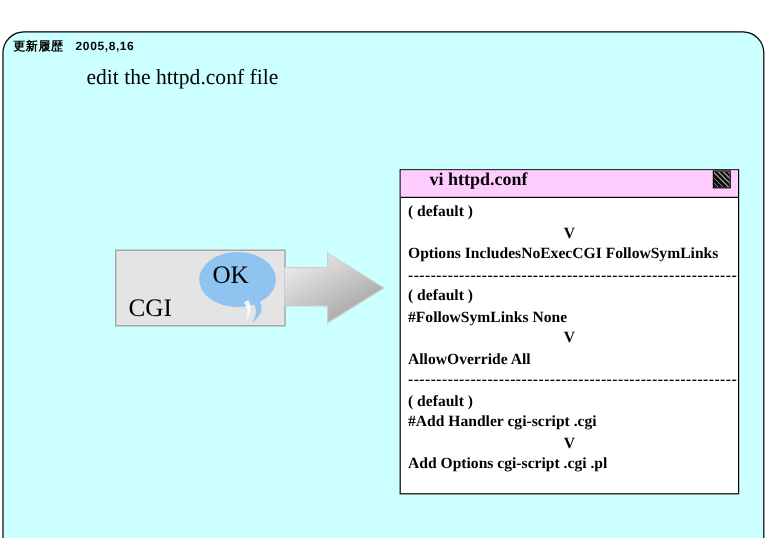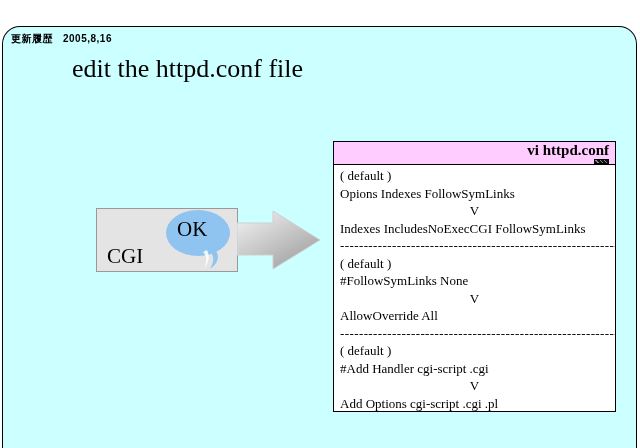--- a/index.html
+++ b/index.html
@@ -10,21 +10,21 @@
     border-radius:18px;font-family:"Liberation Serif",serif;color:#000;margin-top:24px;
   }
   .date-line{
     position:absolute;left:8px;top:5px;
     font-family:"Liberation Sans",sans-serif;font-size:10px;font-weight:bold;
     letter-spacing:0.5px;white-space:nowrap;
   }
   .date-line .val{margin-left:10px;}
   .title{
     position:absolute;left:69px;top:27px;margin:0;
-    font-size:26px;font-weight:normal;white-space:nowrap;
+    font-size:18px;font-weight:normal;white-space:nowrap;
   }
   
   .cgi-box{
     position:absolute;left:93px;top:181px;width:142px;height:64px;
     background:#E4E4E4;border:1px solid #999;
   }
   .ok-bubble{position:absolute;left:66px;top:-1px;width:76px;height:64px;}
   .ok-text{
     position:absolute;left:80px;top:8px;font-size:21px;white-space:nowrap;text-align:center;
   }
@@ -32,31 +32,31 @@
     position:absolute;left:10px;bottom:2px;font-size:21px;white-space:nowrap;
   }
   .arrow-svg{position:absolute;left:234px;top:183px;width:84px;height:60px;}
   
   .panel{
     position:absolute;left:330px;top:114px;width:283px;height:271px;
     border:1px solid #000;background:#FFFFFF;
   }
   .panel-header{
     height:23px;background:#FFCCFF;border-bottom:1px solid #000;
-    display:flex;align-items:flex-end;padding:0 6px 0 14px;flex-direction:column;
+    display:flex;align-items:flex-start;padding:0 6px 0 24px;
   }
   .panel-title{font-size:15px;font-weight:bold;flex:1;}
   .hatch{
     width:15px;height:15px;
     background:repeating-linear-gradient(45deg,#111 0,#111 2px,#8a8a8a 2px,#8a8a8a 3px);
     border:1px solid #000;
   }
   .panel-body{
     padding:2px 0 10px 6px;font-size:13px;line-height:17.5px;
-    white-space:nowrap;overflow:hidden;
+    white-space:nowrap;overflow:hidden;font-weight:bold;
   }
   .code-line{height:17.5px;}
   .code-line.center{text-align:center;padding-right:6px;}
   .code-line.sep{letter-spacing:0.4px;color:#000;}
 </style>
 </head>
 <body>
 
 <div class="slide">
 
@@ -87,23 +87,22 @@
   </svg>
 
   <div class="panel">
     <div class="panel-header">
       <span class="panel-title">vi httpd.conf</span>
       <span class="hatch"></span>
     </div>
     <div class="panel-body">
 
       <div class="code-line">( default )</div>
-      <div class="code-line">Opions Indexes FollowSymLinks</div>
       <div class="code-line center">V</div>
-      <div class="code-line">Indexes IncludesNoExecCGI FollowSymLinks</div>
+      <div class="code-line">Options IncludesNoExecCGI FollowSymLinks</div>
 
       <div class="code-line sep">------------------------------------------------------------</div>
 
       <div class="code-line">( default )</div>
       <div class="code-line">#FollowSymLinks None</div>
       <div class="code-line center">V</div>
       <div class="code-line">AllowOverride All</div>
 
       <div class="code-line sep">------------------------------------------------------------</div>
 

